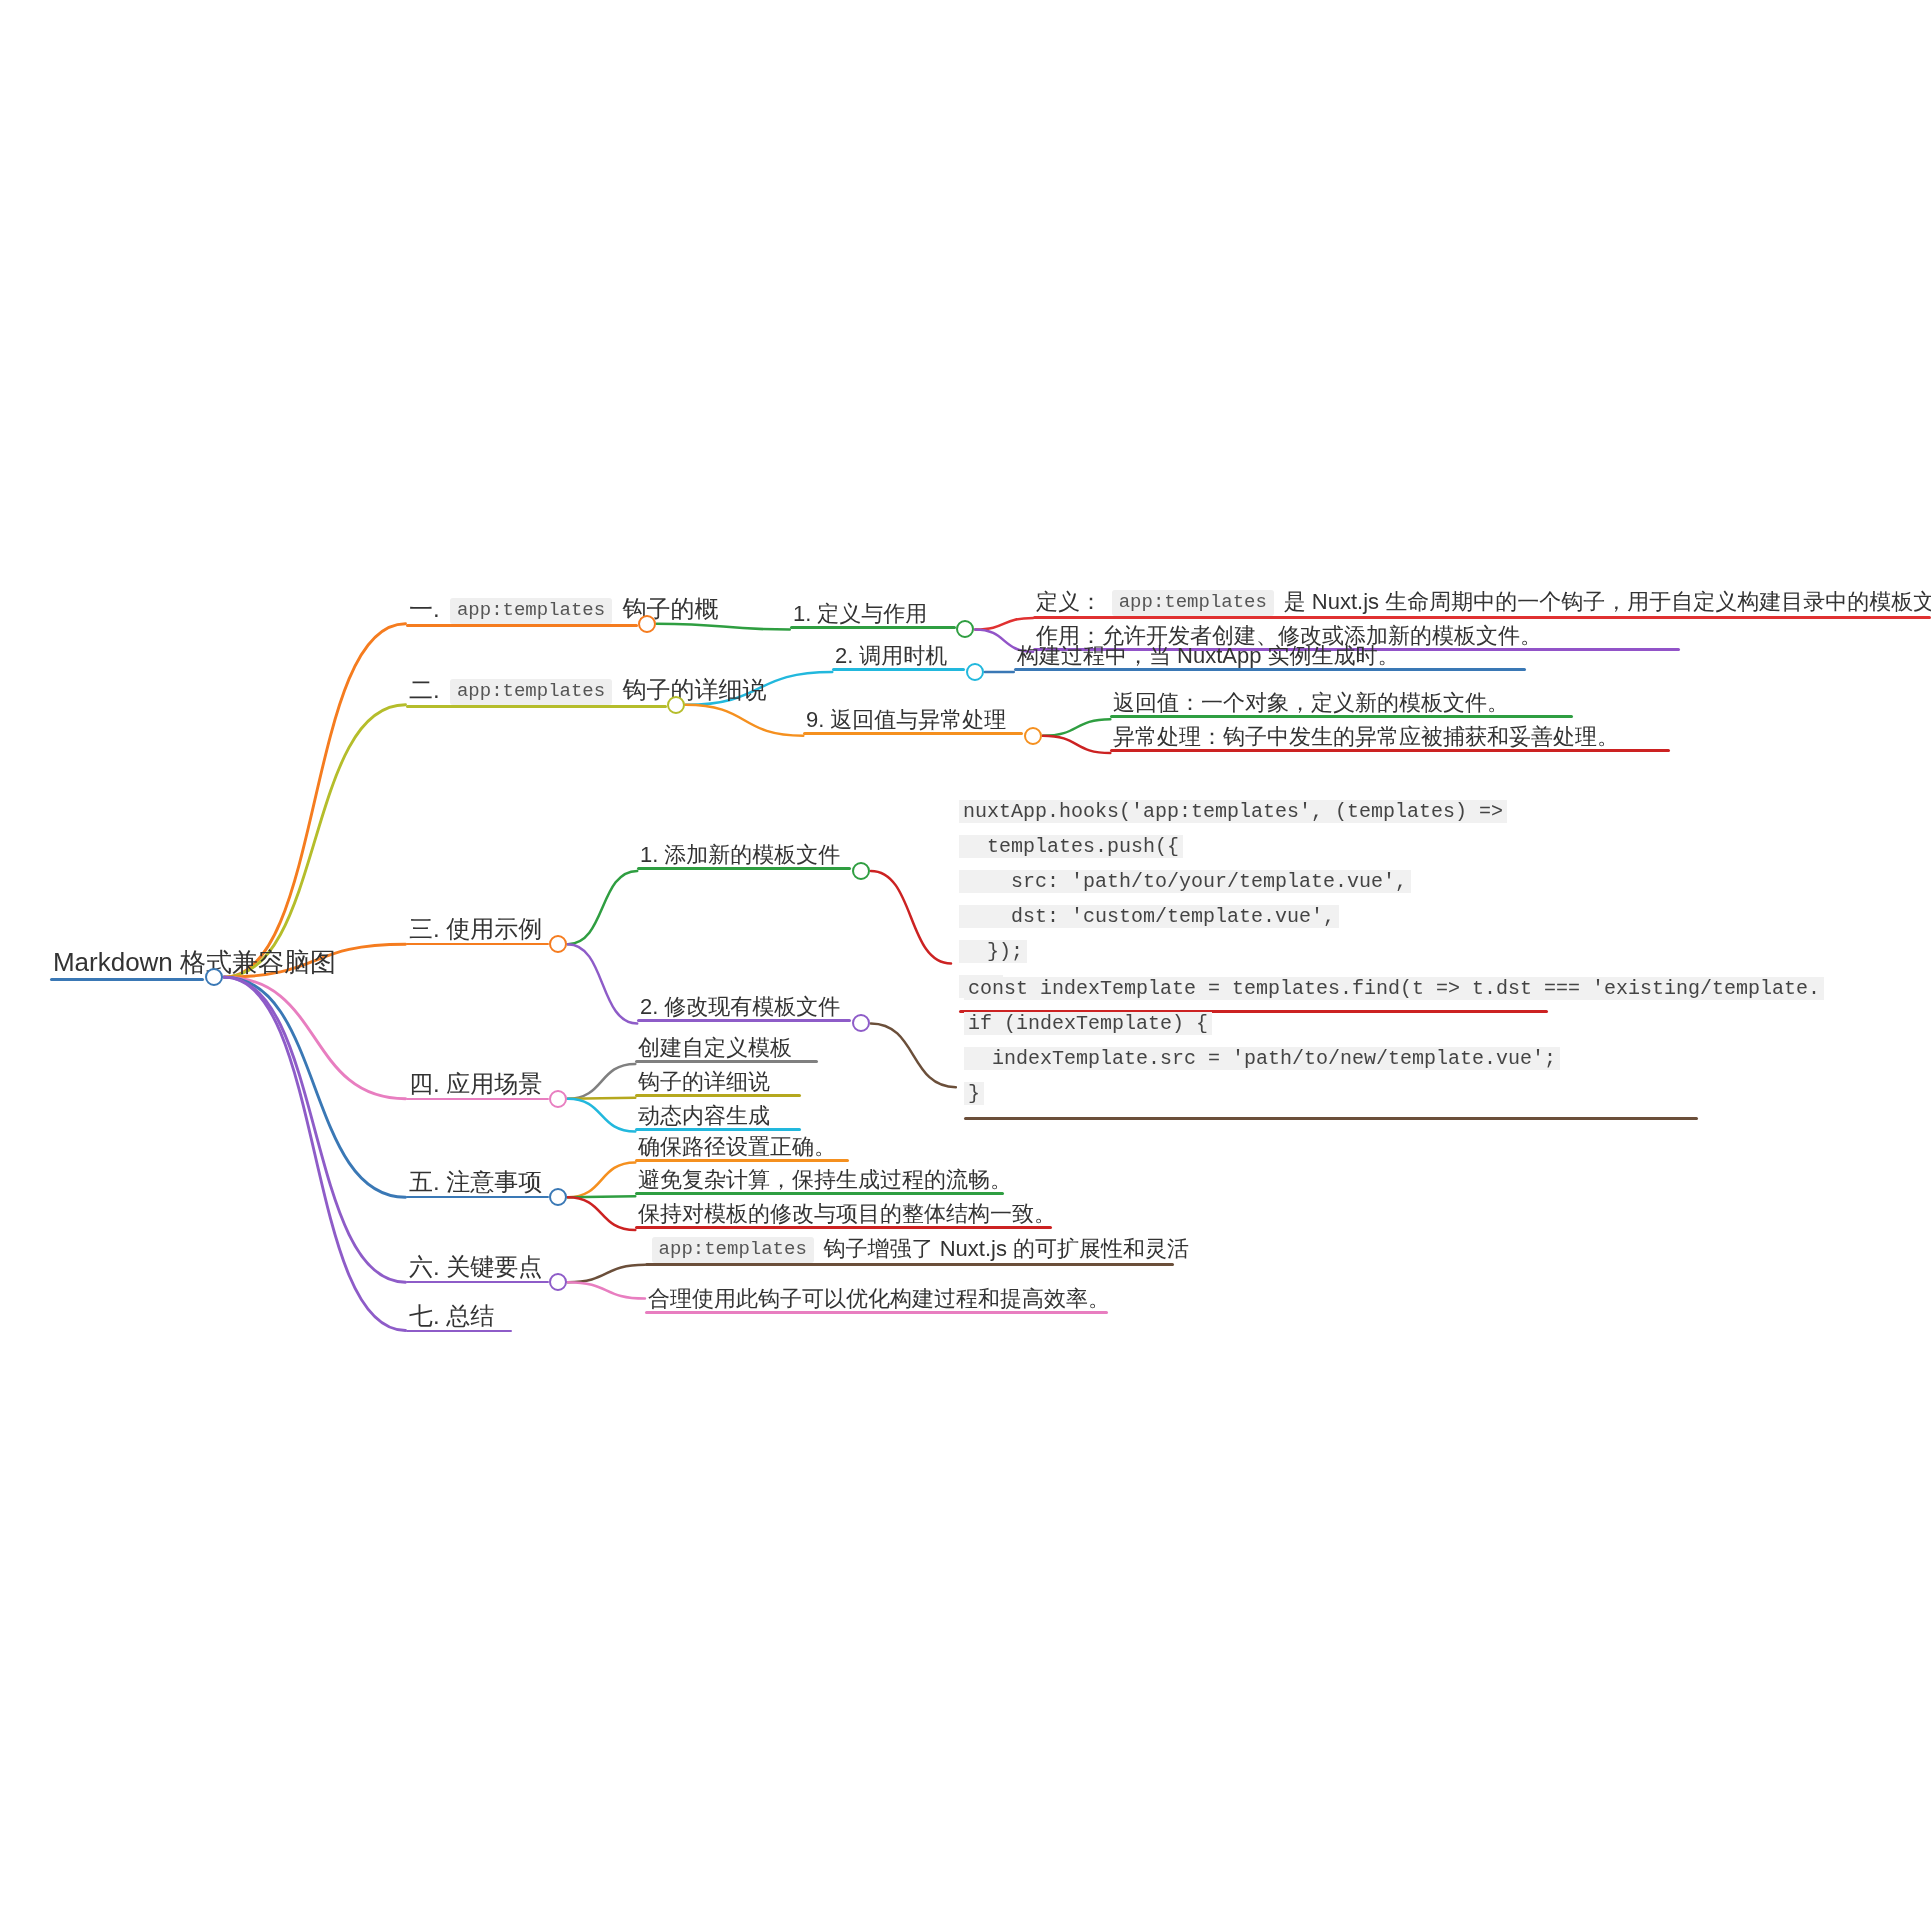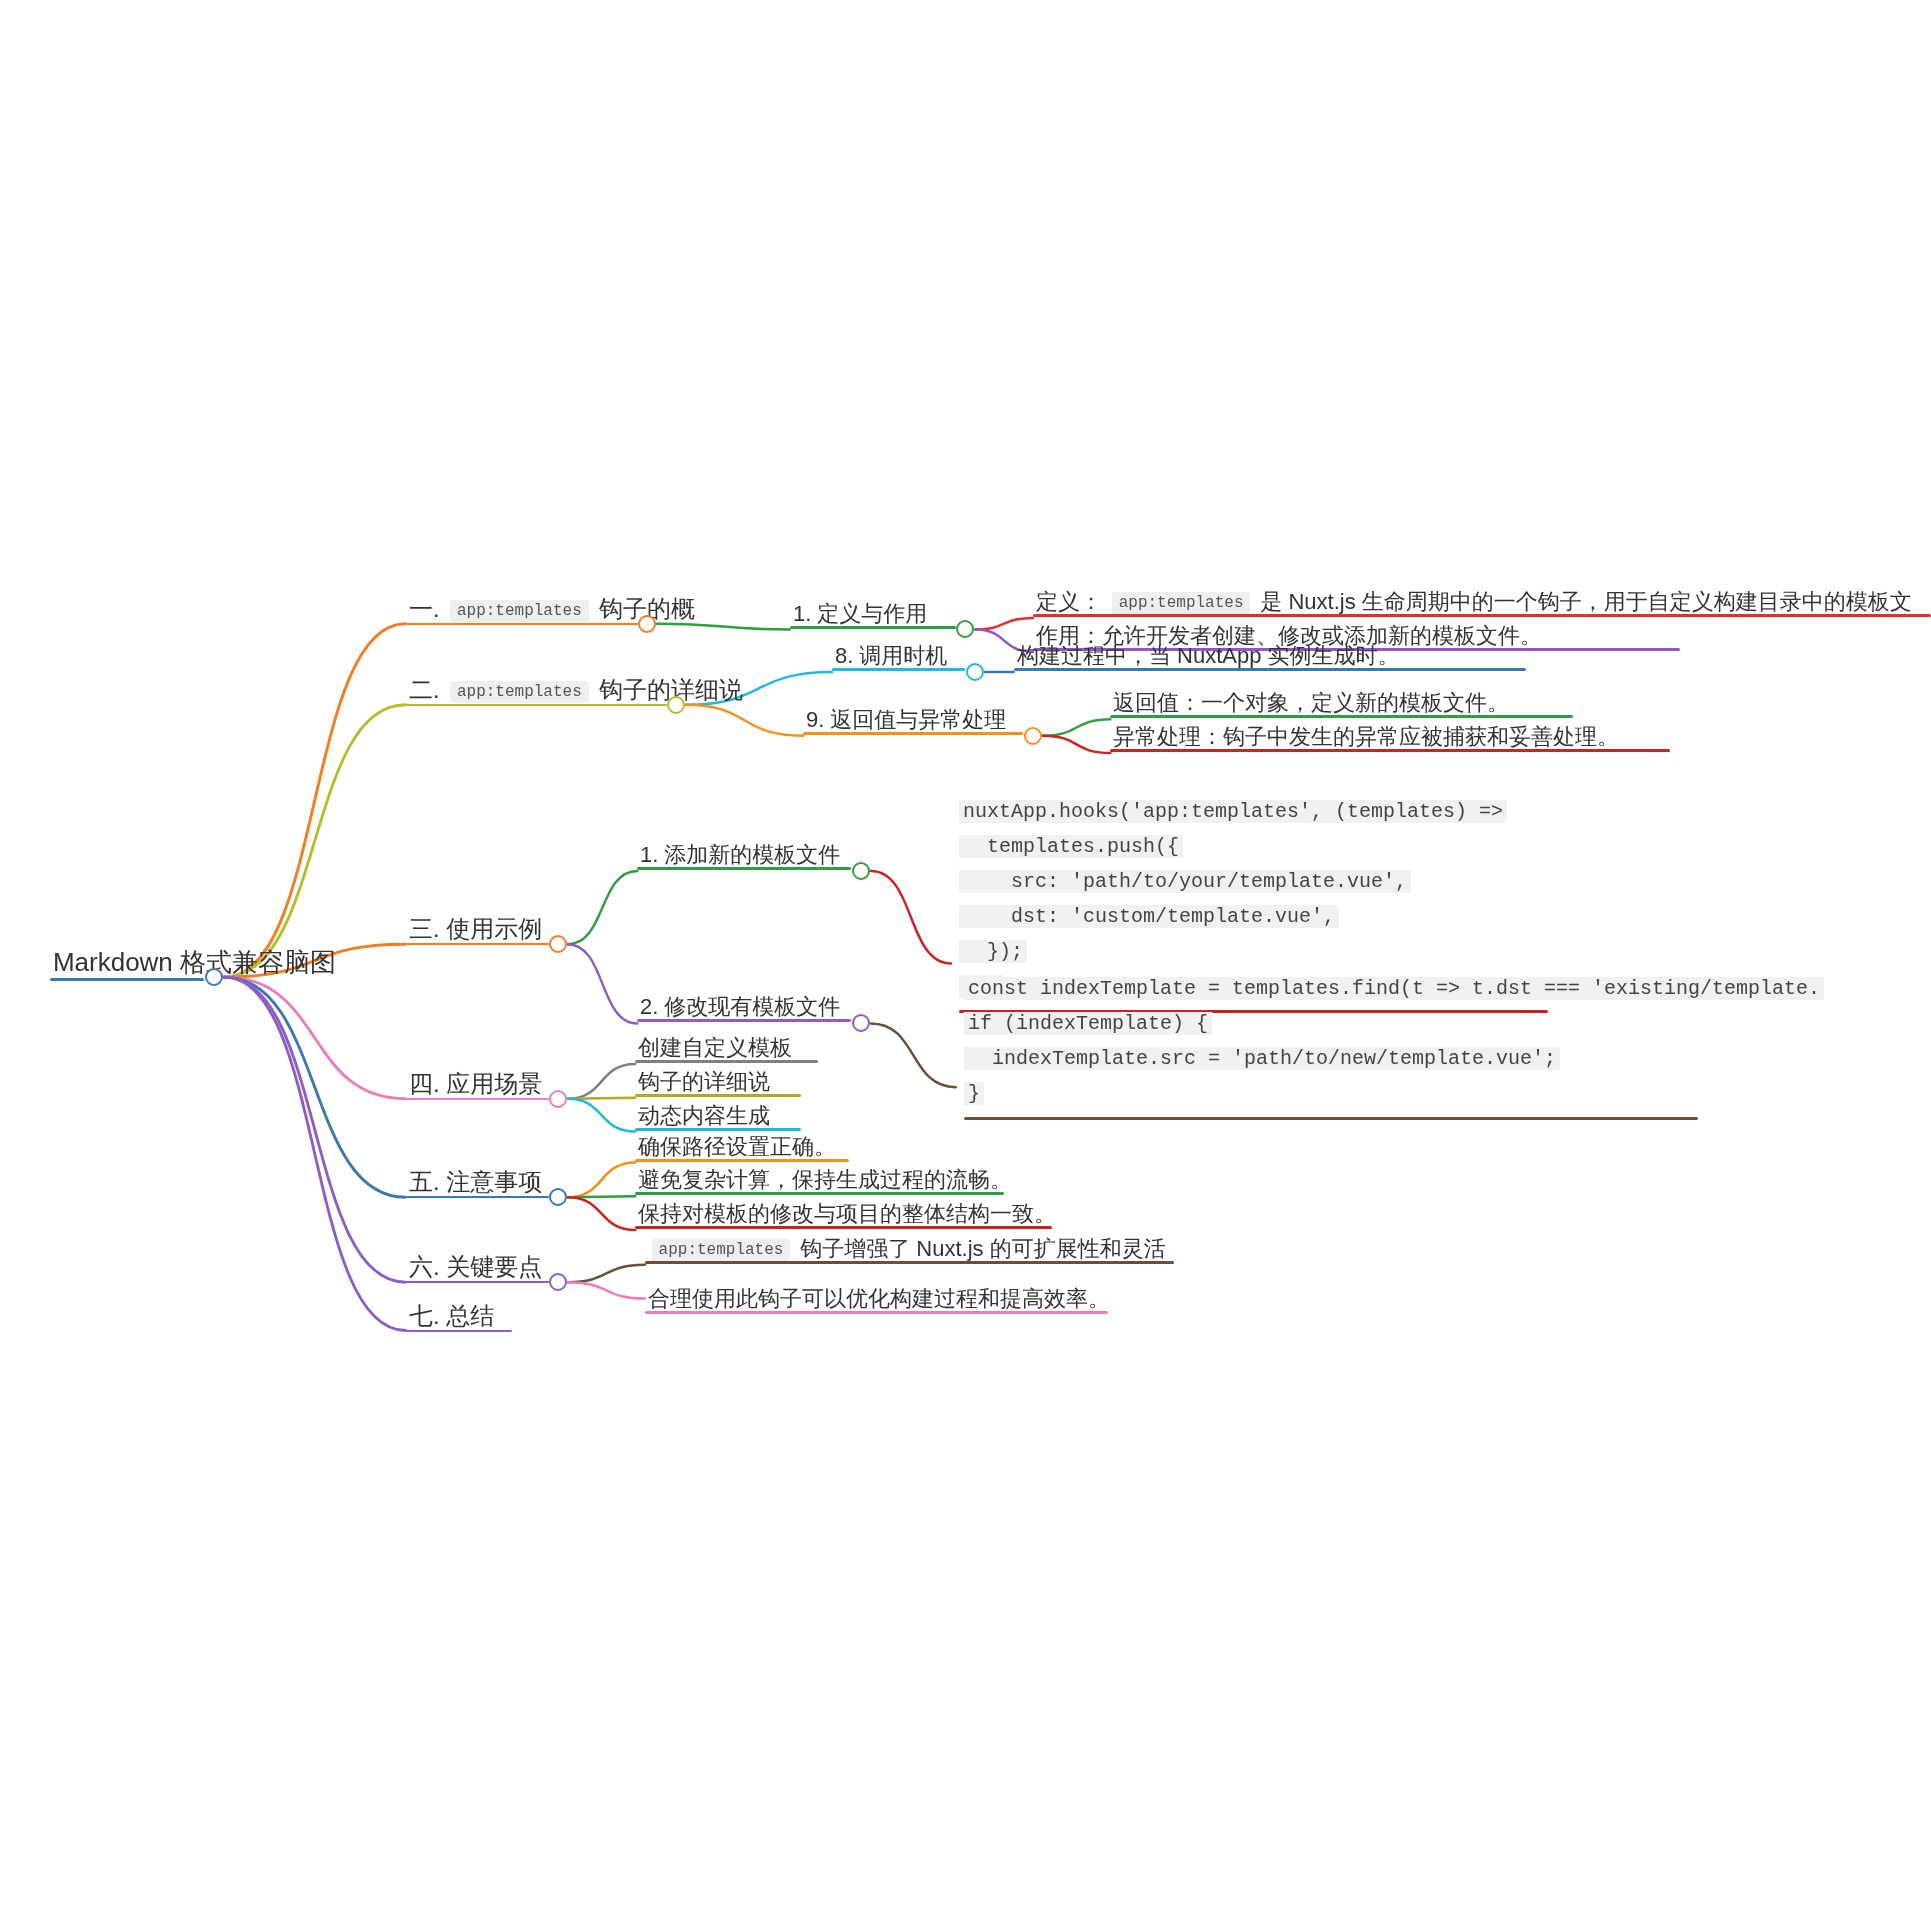--- a/index.html
+++ b/index.html
@@ -4,21 +4,21 @@
 <style>
   html,body{margin:0;padding:0;background:#ffffff;}
   body{width:1931px;height:1931px;font-family:"Liberation Sans",sans-serif;overflow:hidden;}
   #stage{position:relative;width:1931px;height:1931px;}
   svg#links{position:absolute;left:0;top:0;width:1931px;height:1931px;pointer-events:none;}
   .node{position:absolute;white-space:nowrap;display:flex;align-items:flex-end;}
   .node .txt{font-size:24px;color:#333333;line-height:1.15;padding:0 2.9px 2.9px 2.9px;}
   .node.small .txt{font-size:22px;}
   .node.root .txt{font-size:26px;color:#333;}
   .ul{position:absolute;left:0;bottom:0;height:2.9px;border-radius:1.9px;}
-  .code{font-family:"Liberation Mono",monospace;font-size:16px;background:#efefef;color:#555;
+  .code{font-family:"Liberation Mono",monospace;font-size:19px;background:#efefef;color:#555;
         padding:1.9px 6.8px;border-radius:2.9px;margin:0 3.9px;vertical-align:1.9px;display:inline-block;}
   .codeline{font-family:"Liberation Mono",monospace;font-size:20px;color:#444;background:#f1f1f1;
         display:inline-block;padding:1px 3.9px;line-height:1.05;}
   .dot{position:absolute;width:18.3px;height:18.3px;border-radius:50%;background:#fff;box-sizing:border-box;border:2.9px solid #888;}
   .codeblock{position:absolute;white-space:pre;}
   .codeblock div{margin:8px;height:27px;}
 </style>
 </head>
 <body>
 
@@ -75,21 +75,21 @@
       <div class="node small" style="left: 1033px; top: 623px;">
         <span class="txt">作用：允许开发者创建、修改或添加新的模板文件。</span>
         <div class="ul" style="width: 647px; background: rgb(146, 84, 200);"></div>
       </div>
       <div class="node " style="left: 406px; top: 676px;">
         <span class="txt">二. <code class="code">app:templates</code> 钩子的详细说</span>
         <div class="ul" style="width: 261px; background: rgb(181, 189, 43);"></div>
       </div>
       <div class="dot" style="left: 667px; top: 696px; border-color: rgb(181, 189, 43);"></div>
       <div class="node small" style="left: 832px; top: 643px;">
-        <span class="txt">8. 调用时机</span>
+        <span class="txt">2. 调用时机</span>
         <div class="ul" style="width: 133px; background: rgb(34, 184, 221);"></div>
       </div>
       <div class="dot" style="left: 966px; top: 663px; border-color: rgb(34, 184, 221);"></div>
       <div class="node small" style="left: 1014px; top: 643px;">
         <span class="txt">构建过程中，当 NuxtApp 实例生成时。</span>
         <div class="ul" style="width: 512px; background: rgb(58, 120, 181);"></div>
       </div>
       <div class="node small" style="left: 803px; top: 707px;">
         <span class="txt">9. 返回值与异常处理</span>
         <div class="ul" style="width: 220px; background: rgb(245, 144, 31);"></div>

